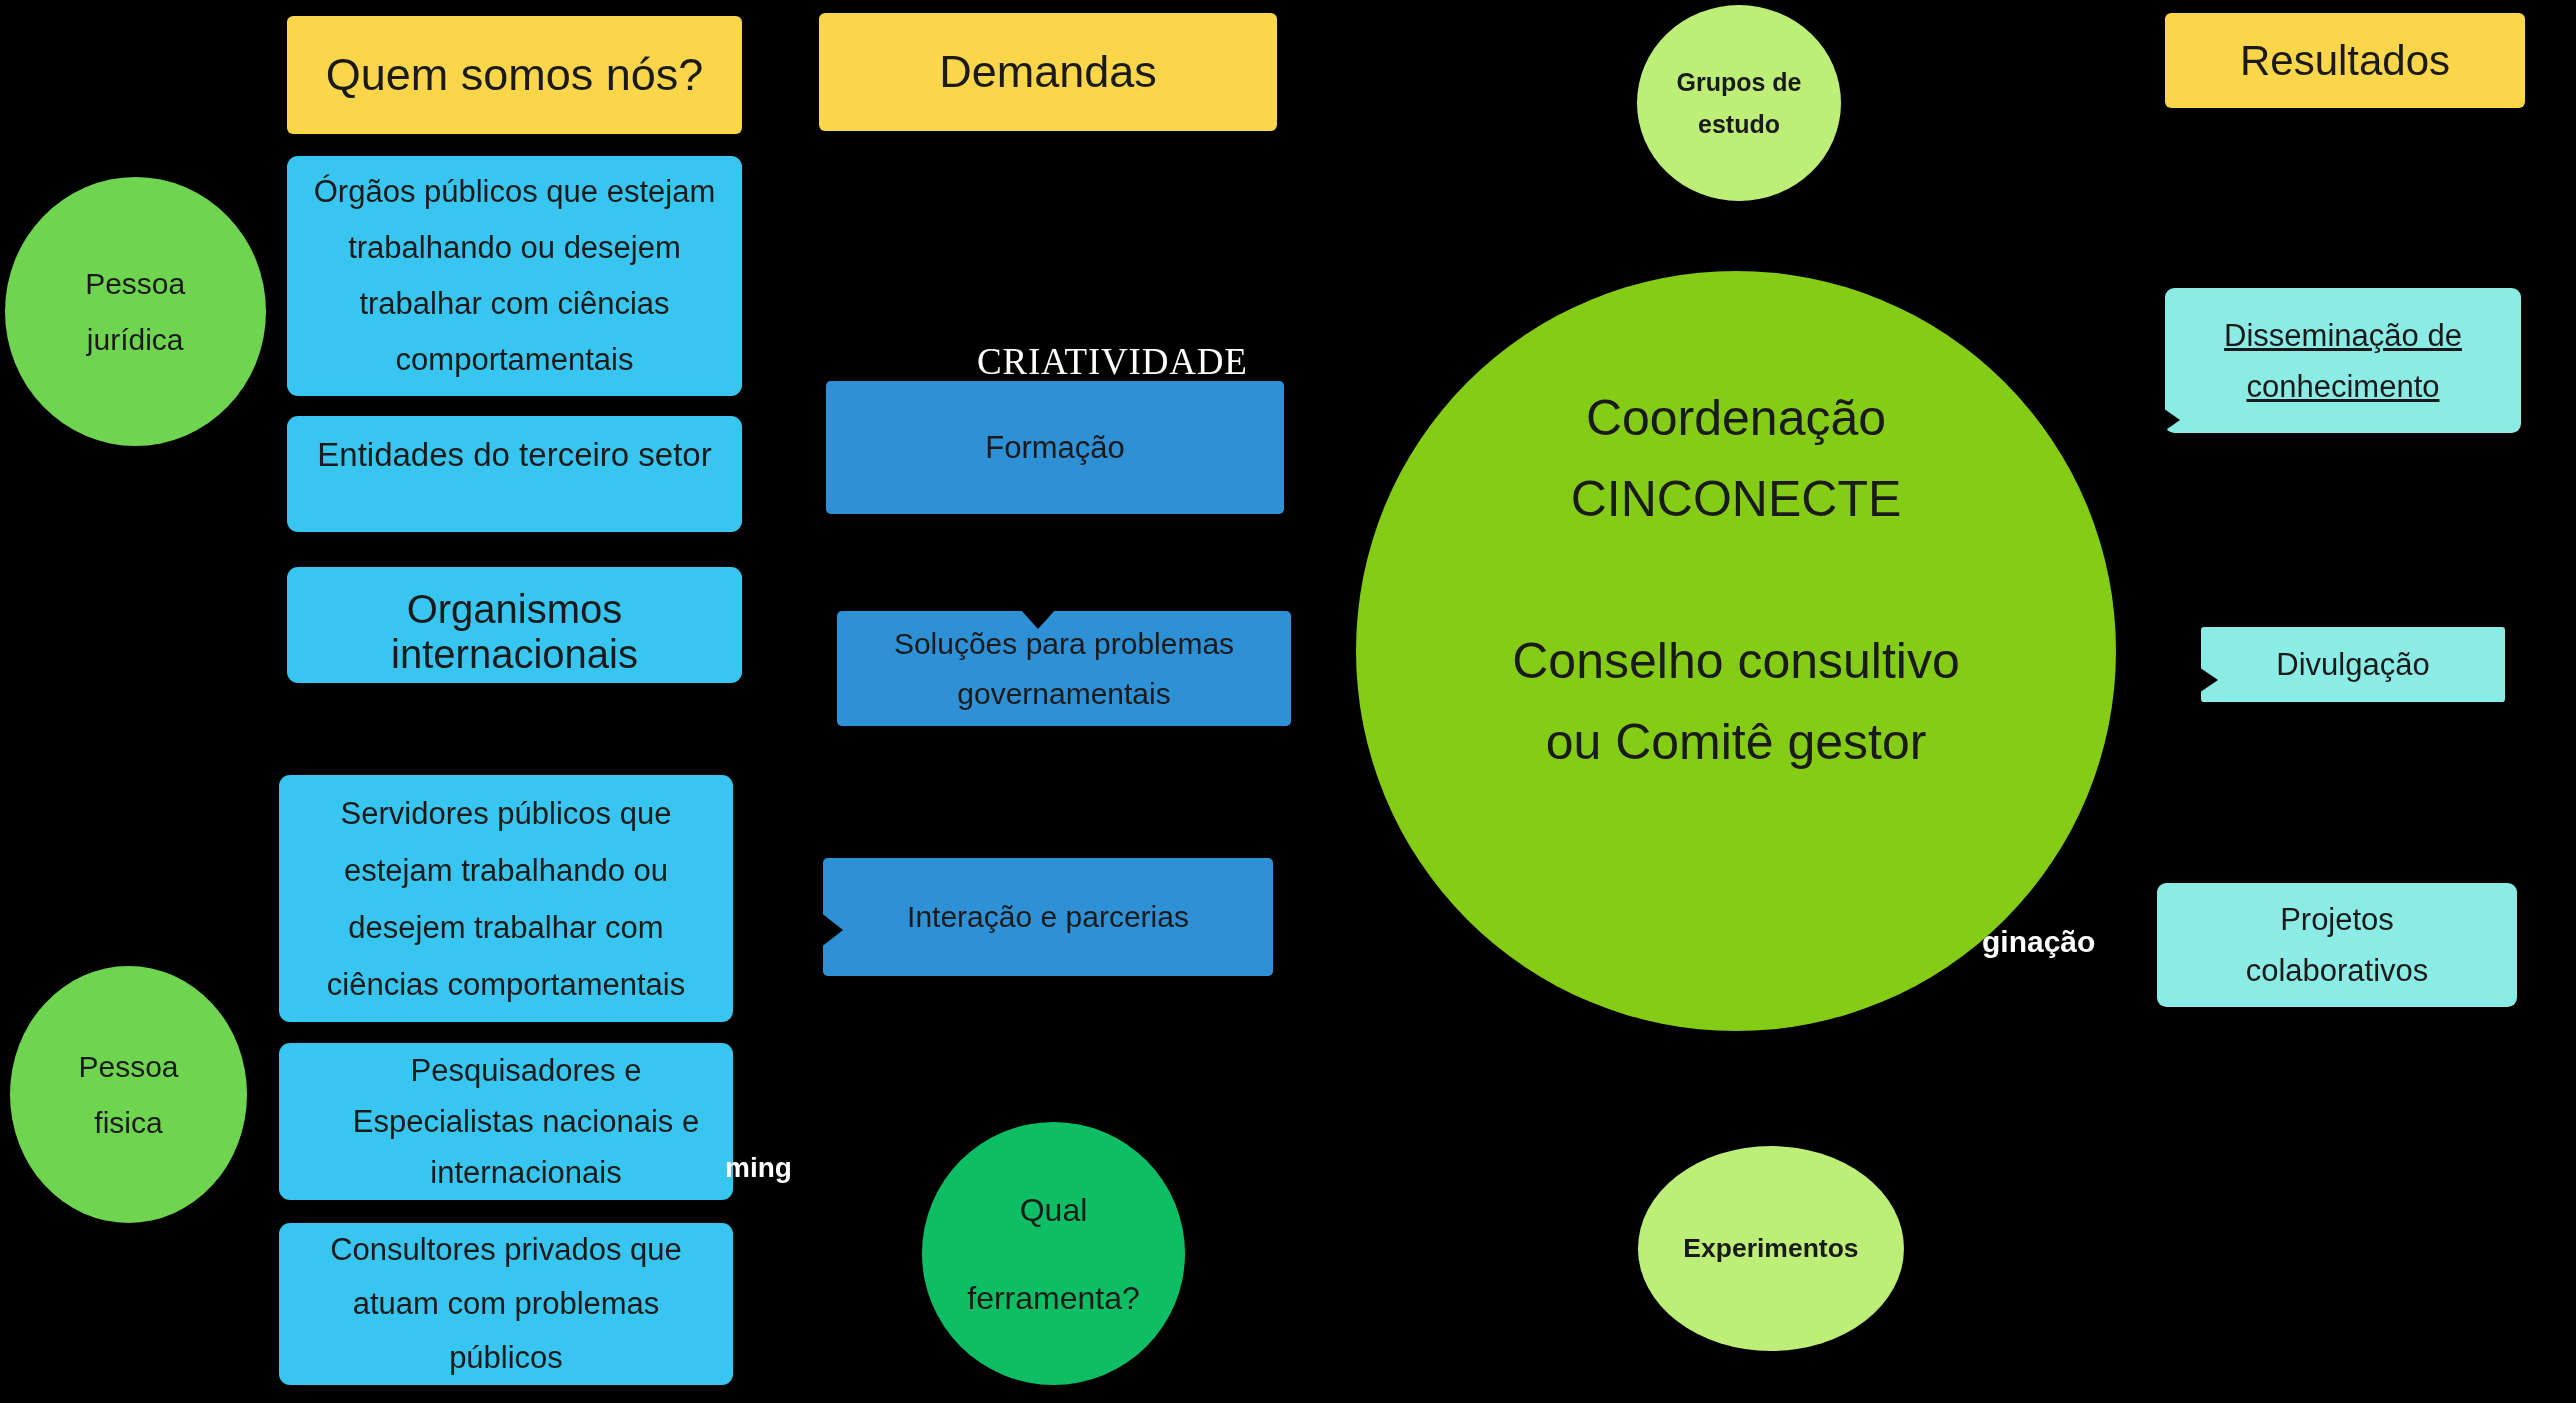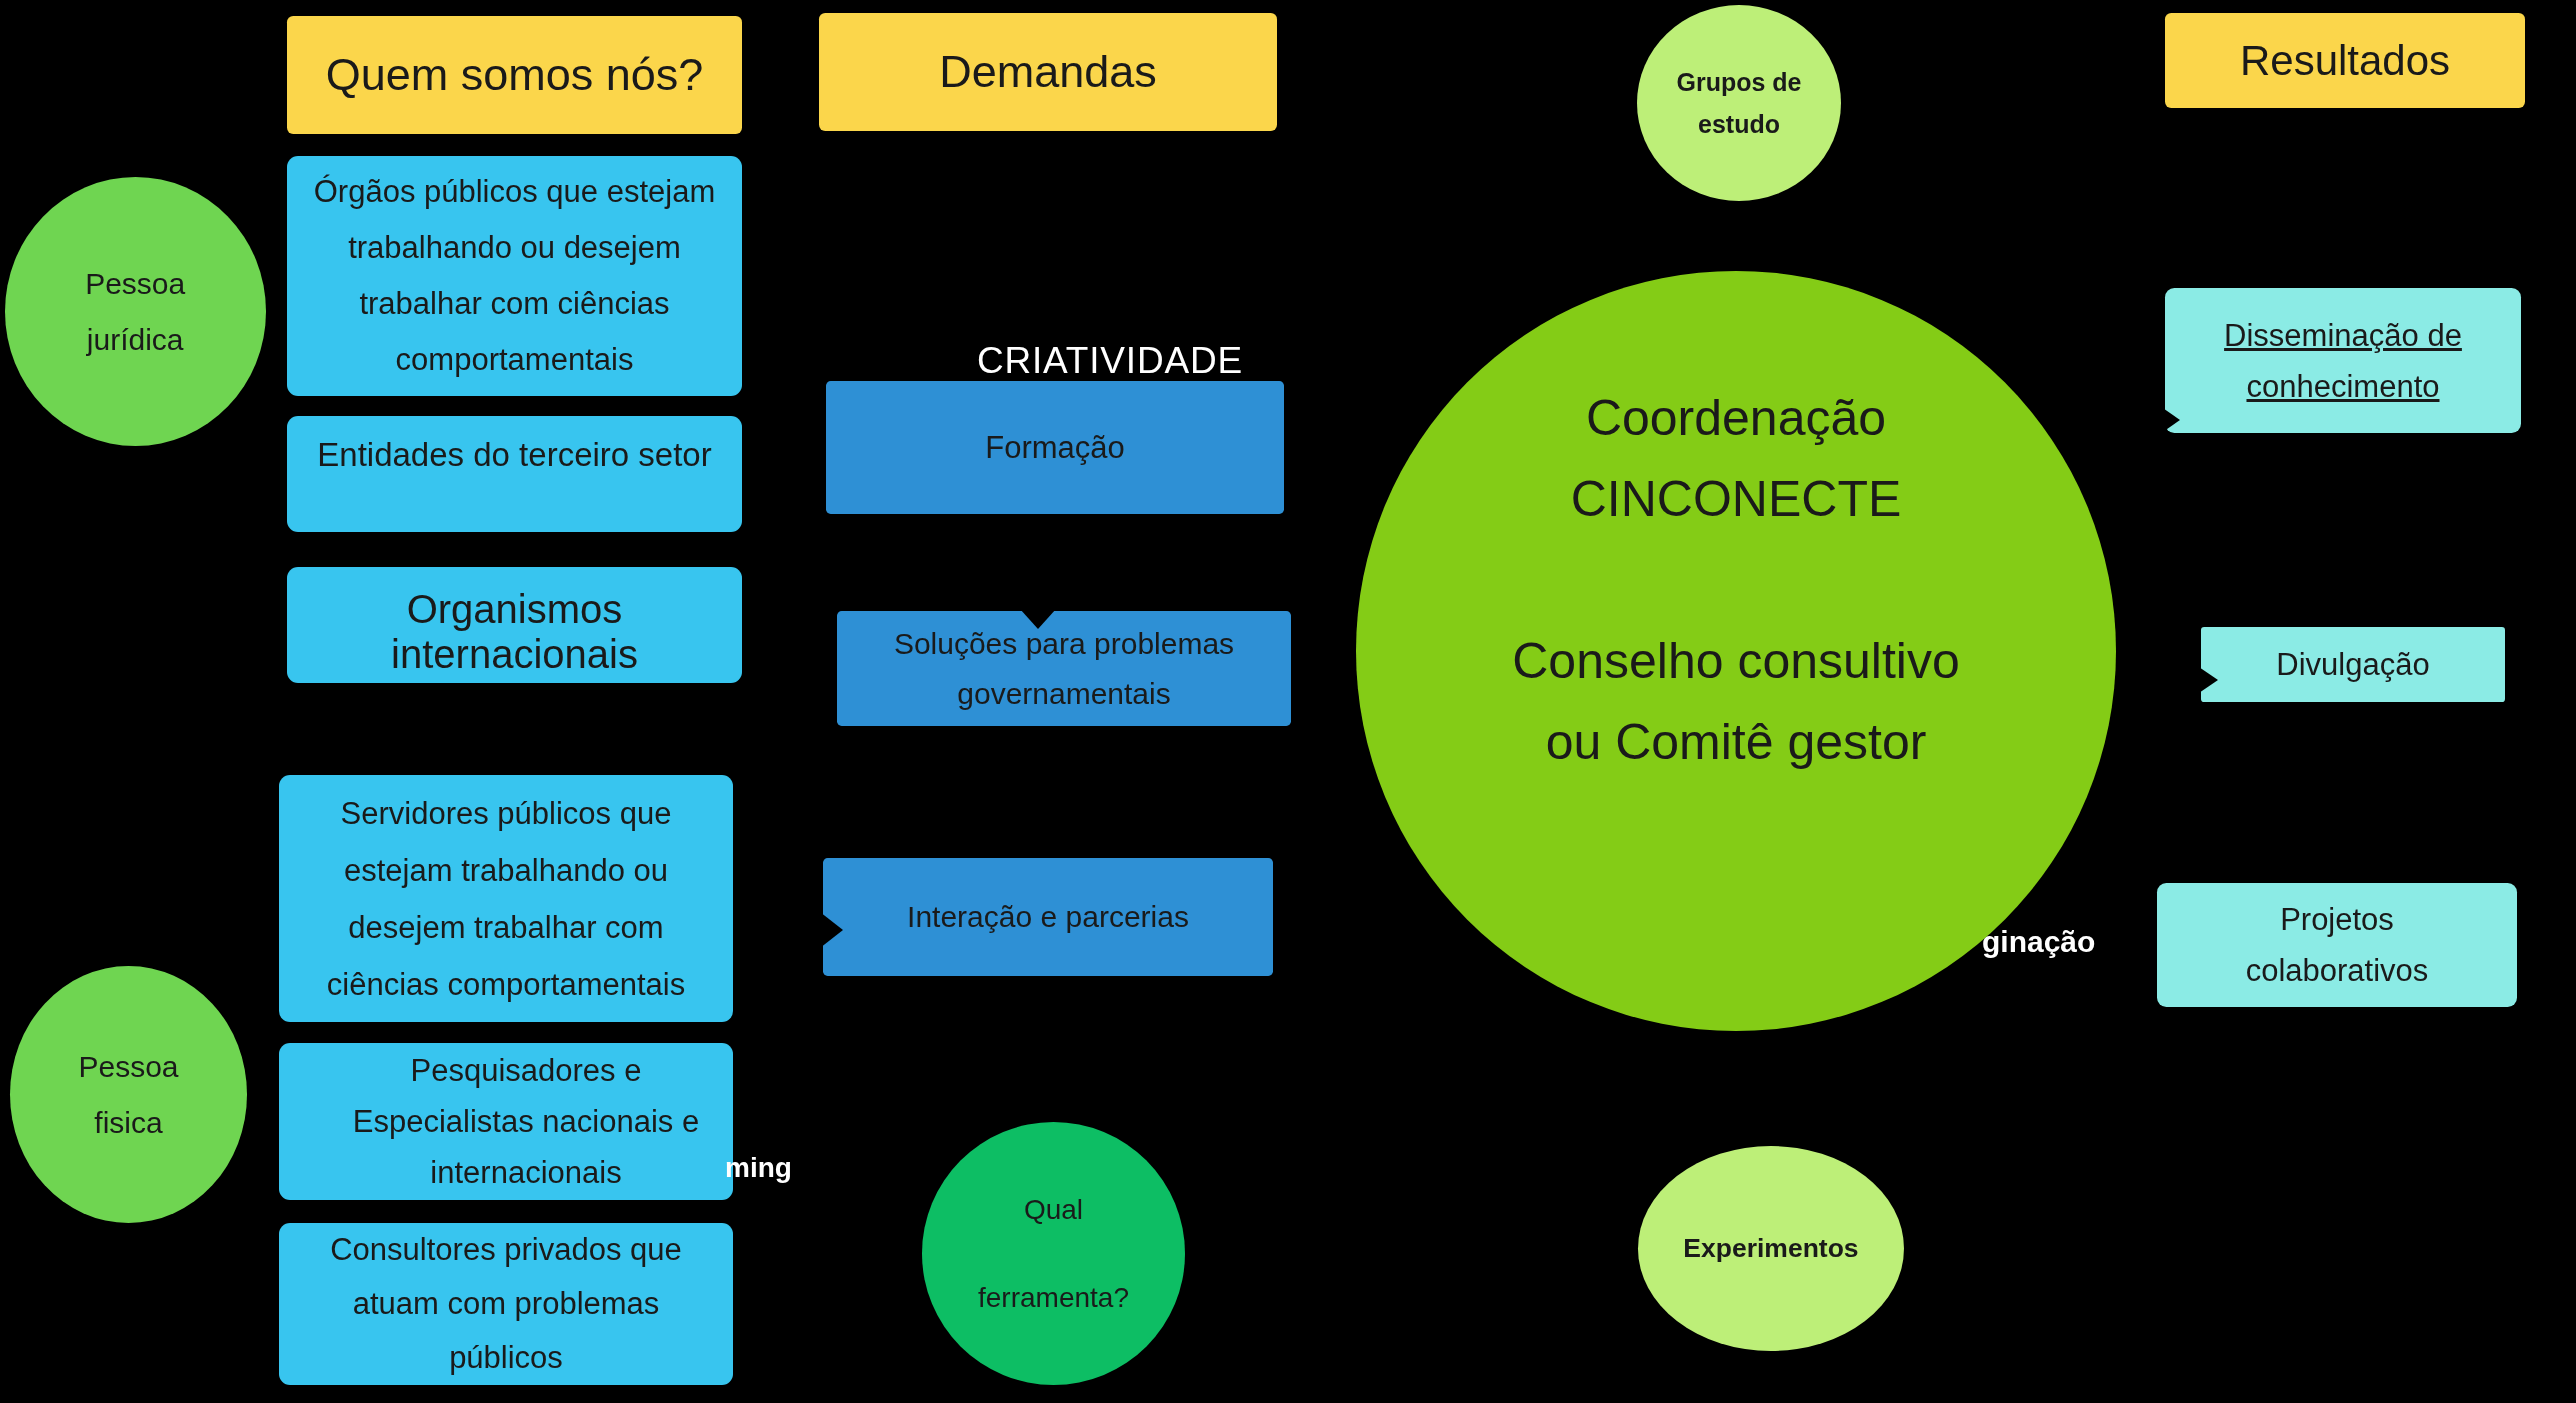--- a/index.html
+++ b/index.html
@@ -74,40 +74,40 @@
   <div class="node bblue flexc" style="left:279px;top:1223px;width:454px;height:162px;font-size:31px;line-height:54px;">
     <span class="line">Consultores privados que</span>
     <span class="line">atuam com problemas</span>
     <span class="line">públicos</span>
   </div>
 
   <div class="node yellow flexc" style="left:819px;top:13.2px;width:458px;height:118px;font-size:45px;">
     <span class="line">Demandas</span>
   </div>
 
-  <div class="whitefrag" style="left:977px;top:340px;font-size:37px;font-weight:normal;letter-spacing:0.8px;z-index:1;"><span>CRIATIVIDADE</span></div>
+  <div class="whitefrag" style="left:977px;top:340px;font-size:37px;font-weight:normal;letter-spacing:0.8px;z-index:1;font-family:Liberation Serif, serif;"><span>CRIATIVIDADE</span></div>
 
   <div class="node mblue flexc" style="left:826px;top:381px;width:458px;height:133px;font-size:31px;z-index:2;">
     <span class="line">Formação</span>
   </div>
 
   <div class="node mblue flexc" style="left:837px;top:611px;width:454px;height:115px;font-size:30px;line-height:50px;">
     <div class="arr-down" style="top:-1.6px;left:183px;"></div>
     <span class="line">Soluções para problemas</span>
     <span class="line">governamentais</span>
   </div>
 
   <div class="node mblue flexc" style="left:823px;top:858px;width:450px;height:118px;font-size:30px;">
     <div class="arr-right" style="left:-3.1px;top:54px;"></div>
     <span class="line">Interação e parcerias</span>
   </div>
 
   <div class="whitefrag" style="left:725px;top:1152px;font-size:28px;"><span>ming</span></div>
 
-  <div class="node dgreen flexc" style="left:922px;top:1122px;width:263px;height:263px;font-size:28px;line-height:48px;gap:40px;">
+  <div class="node dgreen flexc" style="left:922px;top:1122px;width:263px;height:263px;font-size:32px;line-height:48px;gap:40px;">
     <span class="line">Qual</span>
     <span class="line">ferramenta?</span>
   </div>
 
   <div class="node lgreen flexc" style="left:1637px;top:4.7px;width:204px;height:196px;font-size:25px;line-height:42px;font-weight:bold;">
     <span class="line">Grupos de</span>
     <span class="line">estudo</span>
   </div>
 
   <div class="whitefrag" style="left:1982px;top:925px;font-size:30px;z-index:1;"><span>ginação</span></div>

